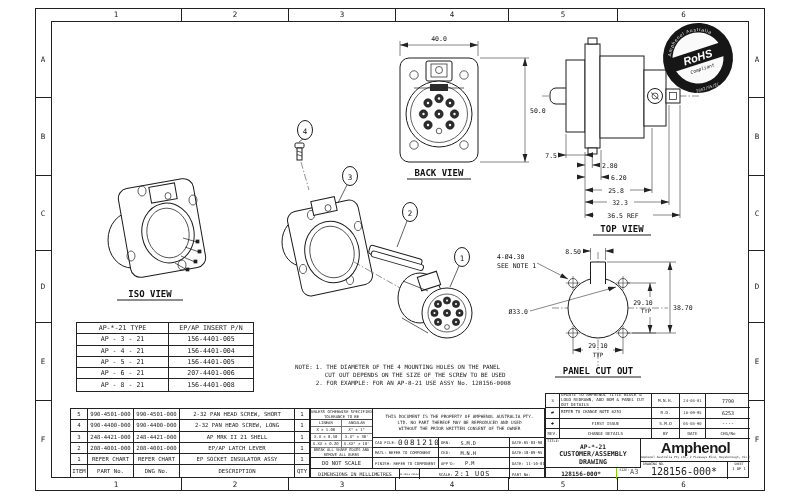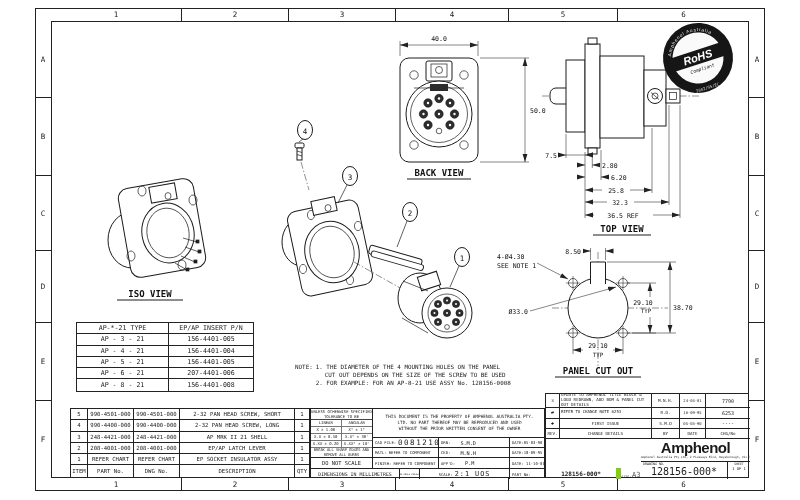--- a/index.html
+++ b/index.html
@@ -65,21 +65,21 @@
   .rev-grid .cell{border-bottom:1px solid #222;border-right:1px solid #222;font-size:4.2px;}
   .rev-grid .cell:nth-child(5n){border-right:none;}
   .rev-details{font-size:3.3px;white-space:normal;line-height:1.15;text-align:left;justify-content:flex-start;padding-left:1px;}
   .rev-first{font-size:5.2px;}
   .strike{text-decoration:line-through;font-style:italic;}
   .title-cell{position:absolute;left:0;top:45px;width:95px;height:29px;border-right:1px solid #222;border-bottom:1px solid #222;text-align:center;}
   .title-label{position:absolute;left:1px;top:0;font-size:3.6px;}
   .title-l1{font-size:6.2px;font-weight:bold;margin-top:4px;}
   .title-l2,.title-l3{font-size:6.6px;font-weight:bold;line-height:1.25;}
   .part-cell{position:absolute;left:0;top:74px;width:70px;height:11px;display:flex;align-items:center;justify-content:center;font-size:6px;font-weight:bold;}
-  .size-cell{position:absolute;left:70px;top:74px;width:25px;height:11px;border-left:5px solid #84cc16;display:flex;align-items:flex-end;justify-content:center;}
+  .size-cell{position:absolute;left:70px;top:74px;width:25px;height:11px;border-left:1px solid #84cc16;display:flex;align-items:flex-start;justify-content:center;}
   .size-label{font-size:3.2px;margin-right:1px;}
   .size-val{font-size:7px;color:#555;}
   .brand-cell{position:absolute;left:95px;top:45px;width:109px;height:23px;border-bottom:1px solid #222;text-align:center;}
   .brand{font-family:"Liberation Sans",sans-serif;font-weight:bold;font-size:15px;letter-spacing:-0.5px;line-height:1.0;margin-top:1px;}
   .address{font-size:2.9px;white-space:nowrap;overflow:hidden;}
   .dwgno-cell{position:absolute;left:95px;top:68px;width:86px;height:17px;}
   .dwgno-label{position:absolute;left:2px;top:0;font-size:3.3px;}
   .dwgno-val{position:absolute;left:0;top:4px;width:100%;text-align:center;font-size:10px;}
   .sheet-cell{position:absolute;left:181px;top:68px;width:23px;height:17px;border-left:1px solid #222;text-align:center;}
   .sheet-label{font-size:3.1px;}
@@ -553,20 +553,26 @@
     <div class="cell rev-first">FIRST ISSUE</div>
     <div class="cell">S.M.D</div>
     <div class="cell" style="font-size:3.8px">05-03-90</div>
     <div class="cell" style="font-size:5px">----</div>
     <div class="cell">REV.</div>
     <div class="cell">CHANGE DETAILS</div>
     <div class="cell">BY</div>
     <div class="cell">DATE</div>
     <div class="cell">CHG/No</div>
   </div>
+  <div class="title-cell">
+    <span class="title-label">TITLE:</span>
+    <div class="title-l1">AP-*-21</div>
+    <div class="title-l2">CUSTOMER/ASSEMBLY</div>
+    <div class="title-l3">DRAWING</div>
+  </div>
   <div class="part-cell">128156-000*</div>
   <div class="size-cell">
     <span class="size-label">SIZE:</span>
     <span class="size-val">A3</span>
   </div>
   <div class="brand-cell">
     <div class="brand">Amphenol</div>
     <div class="address">Amphenol Australia Pty Ltd, 2 Fiveways Blvd, Keysborough, Vic 3173</div>
   </div>
   <div class="dwgno-cell">

